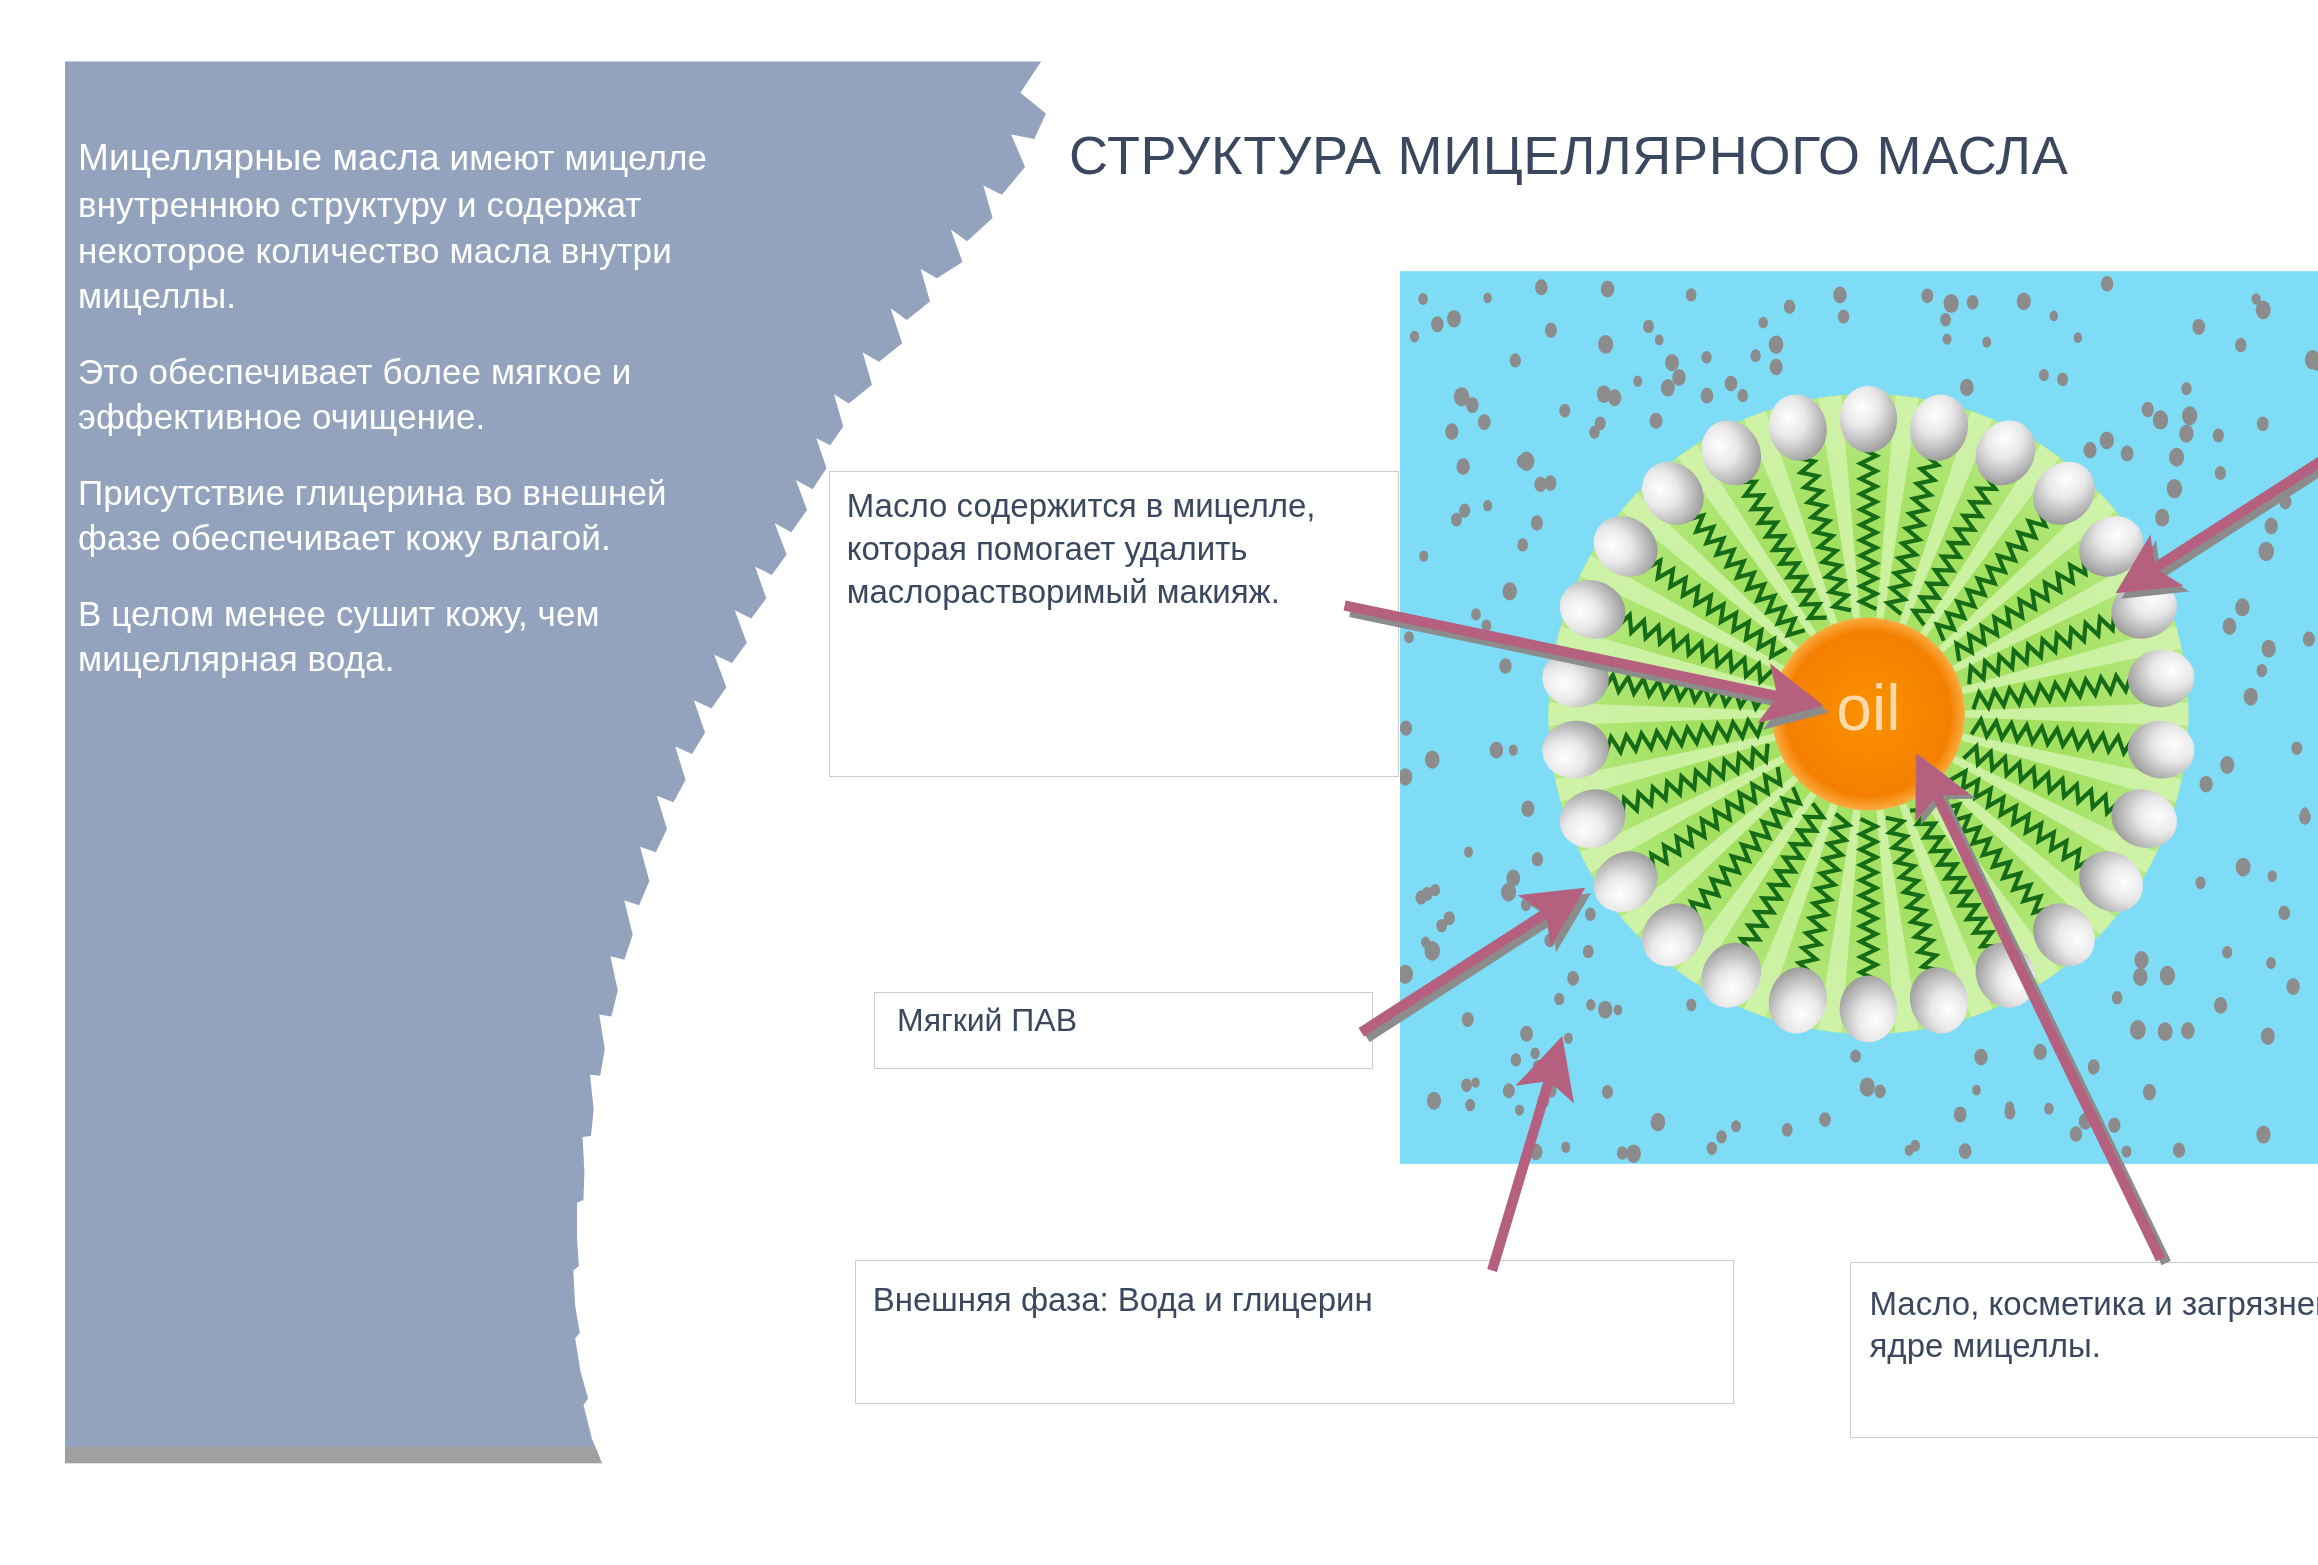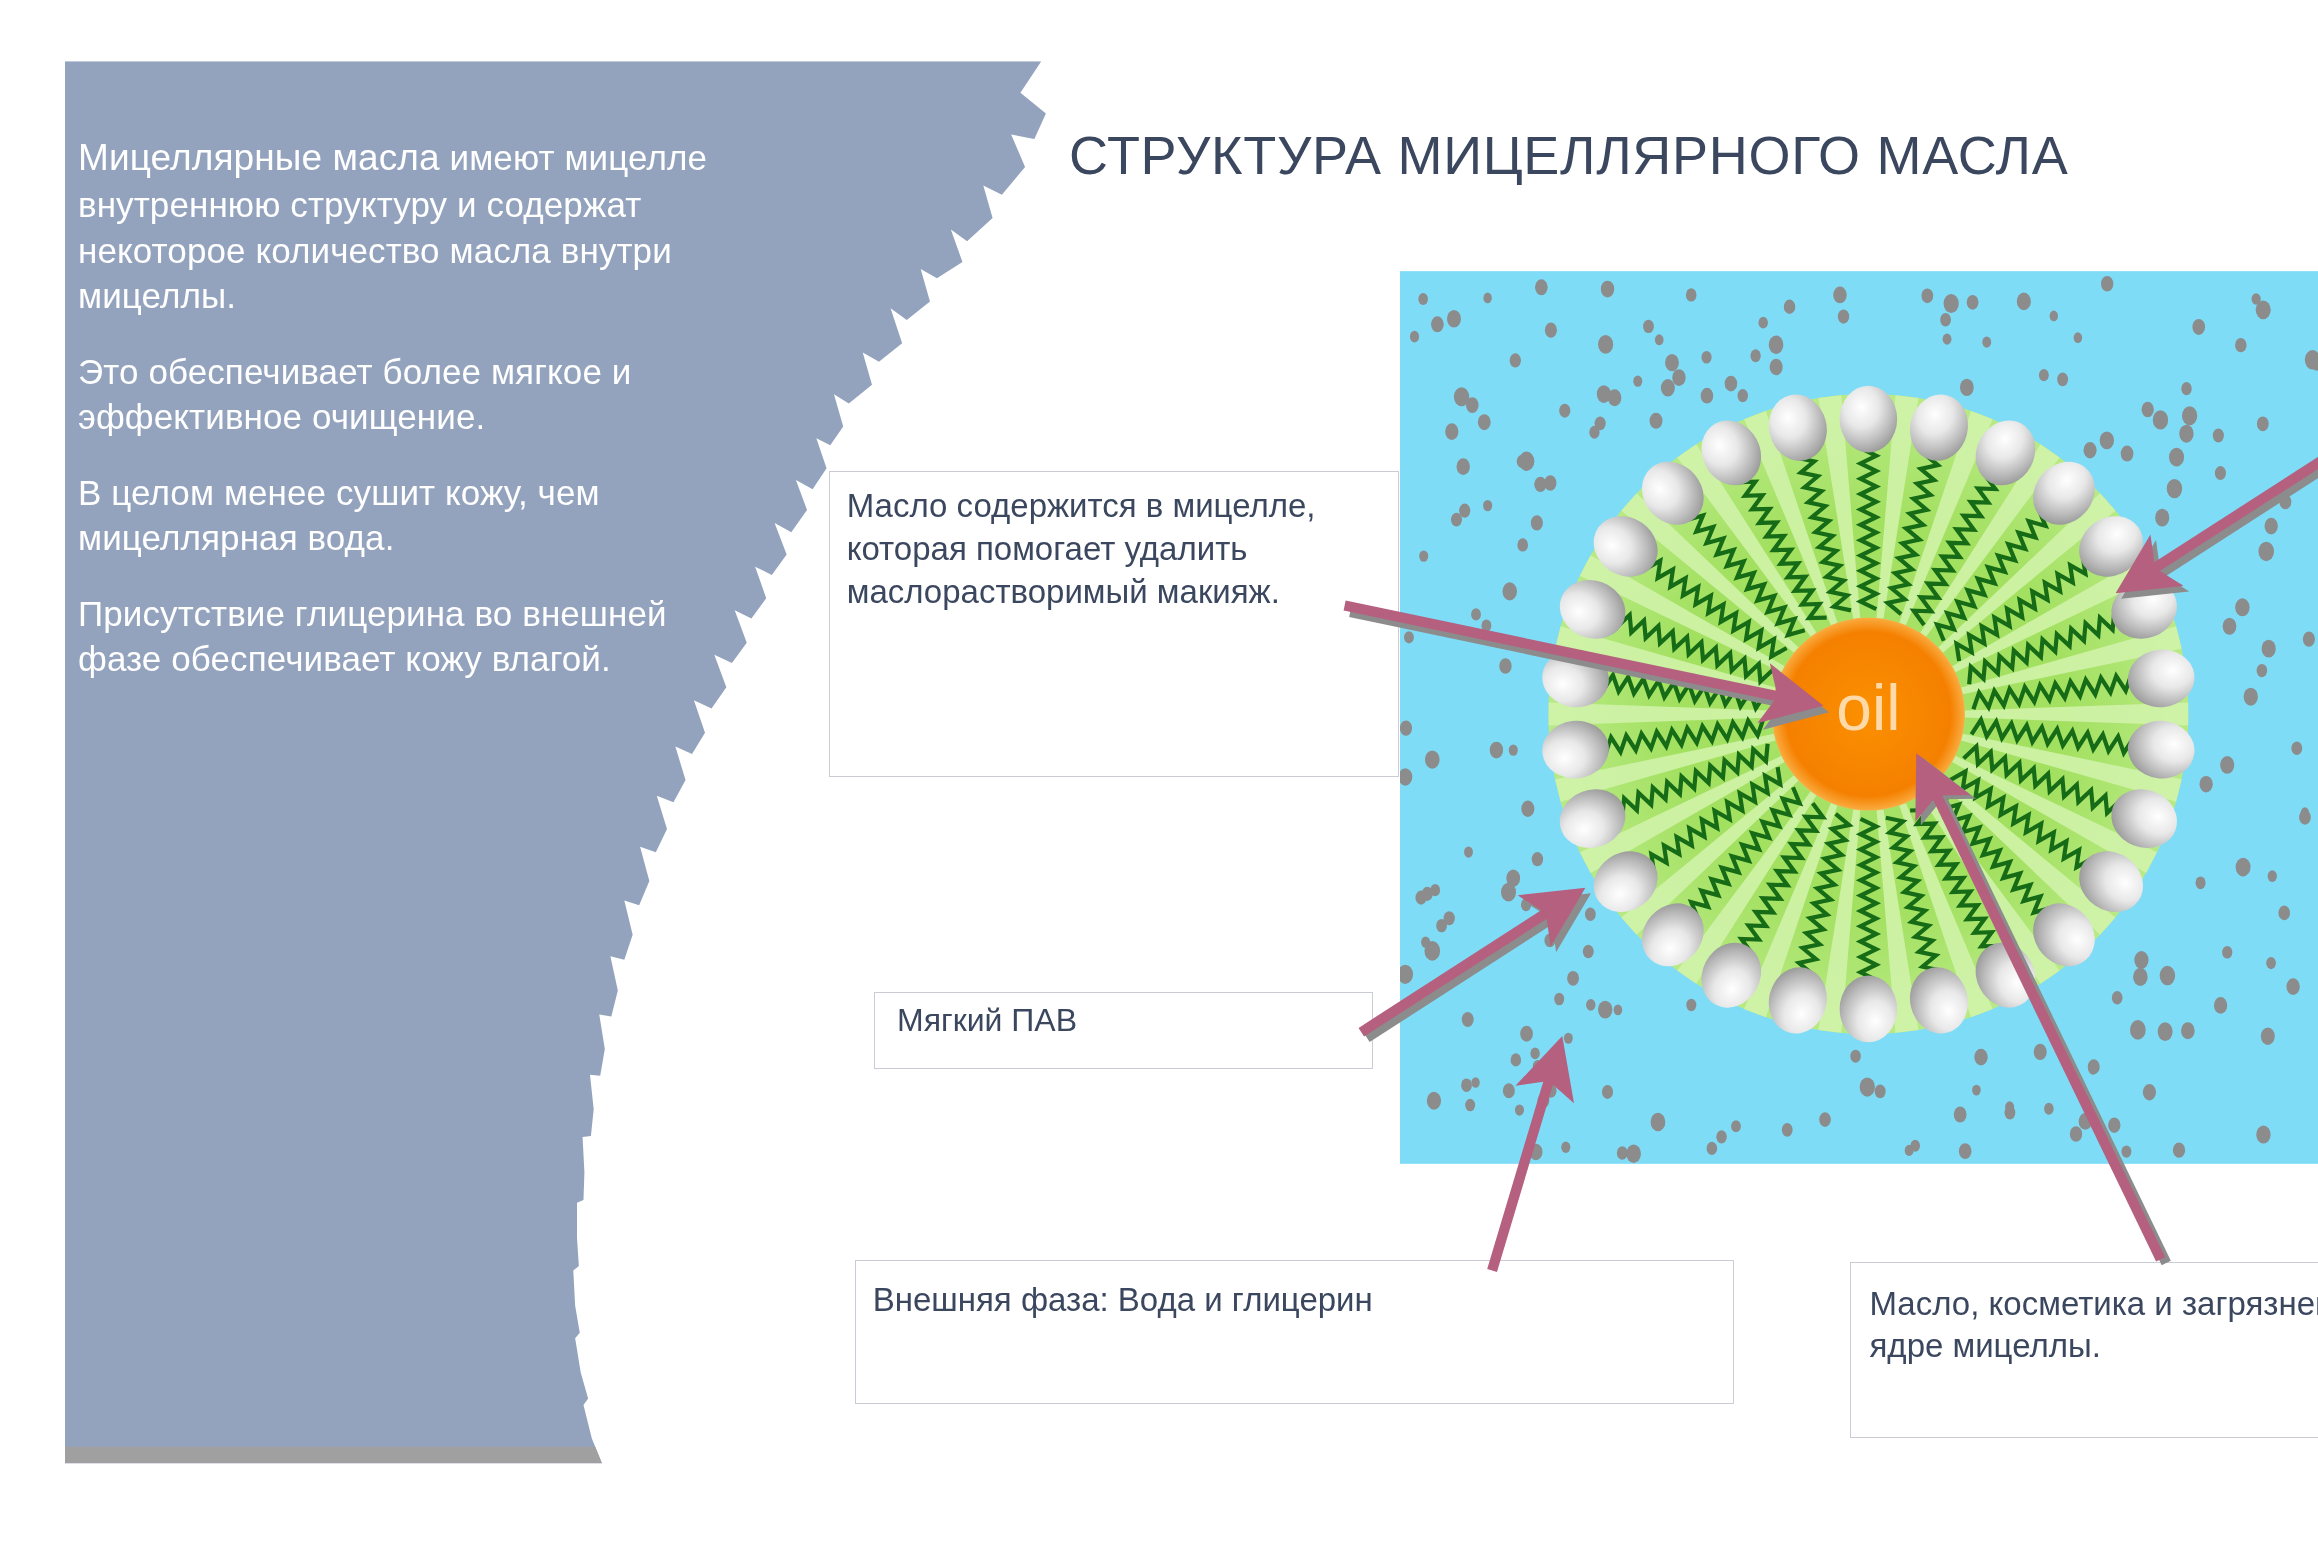--- a/index.html
+++ b/index.html
@@ -89,22 +89,22 @@
     </defs>
     <g clip-path="url(#tornClip)">
       <rect x="0" y="0" width="2350" height="3375" fill="#94a3bd"></rect>
       <rect x="0" y="3120" width="2350" height="36" fill="#a0a0a0"></rect>
     </g>
   </svg>
 
   <div id="sidebar-text">
     <p><span class="lead">Мицеллярные масла</span> <span>имеют мицелле внутреннюю структуру и содержат некоторое количество масла внутри мицеллы.</span></p>
     <p>Это обеспечивает более мягкое и эффективное очищение.</p>
+    <p>Присутствие глицерина во внешней фазе обеспечивает кожу влагой.</p>
     <p>В целом менее сушит кожу,  чем мицеллярная вода.</p>
-    <p>Присутствие глицерина во внешней фазе обеспечивает кожу влагой.</p>
   </div>
 </div>
 
 <div id="page-title">СТРУКТУРА МИЦЕЛЛЯРНОГО МАСЛА</div>
 
 <div id="micelle-figure">
   <svg viewBox="0 0 2055 1925" width="953" height="893">
     <defs>
       <radialGradient id="gHead" cx="38%" cy="32%" r="72%">
         <stop offset="0%" stop-color="#ffffff"></stop>

